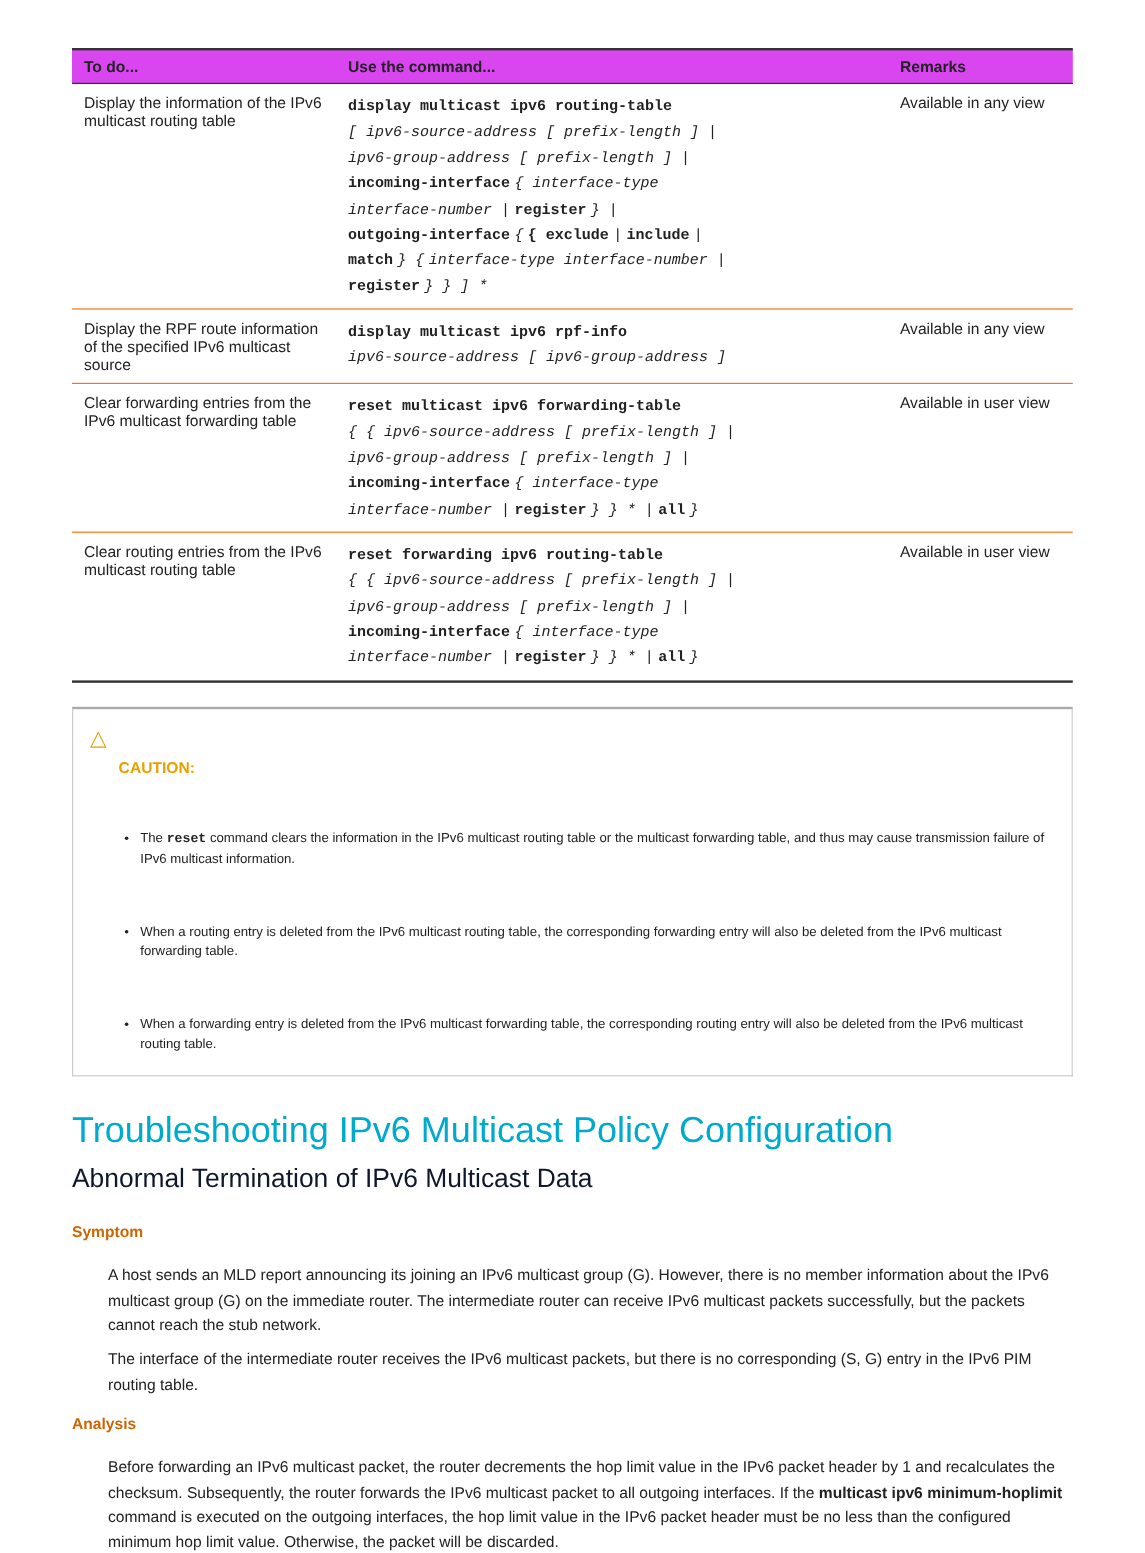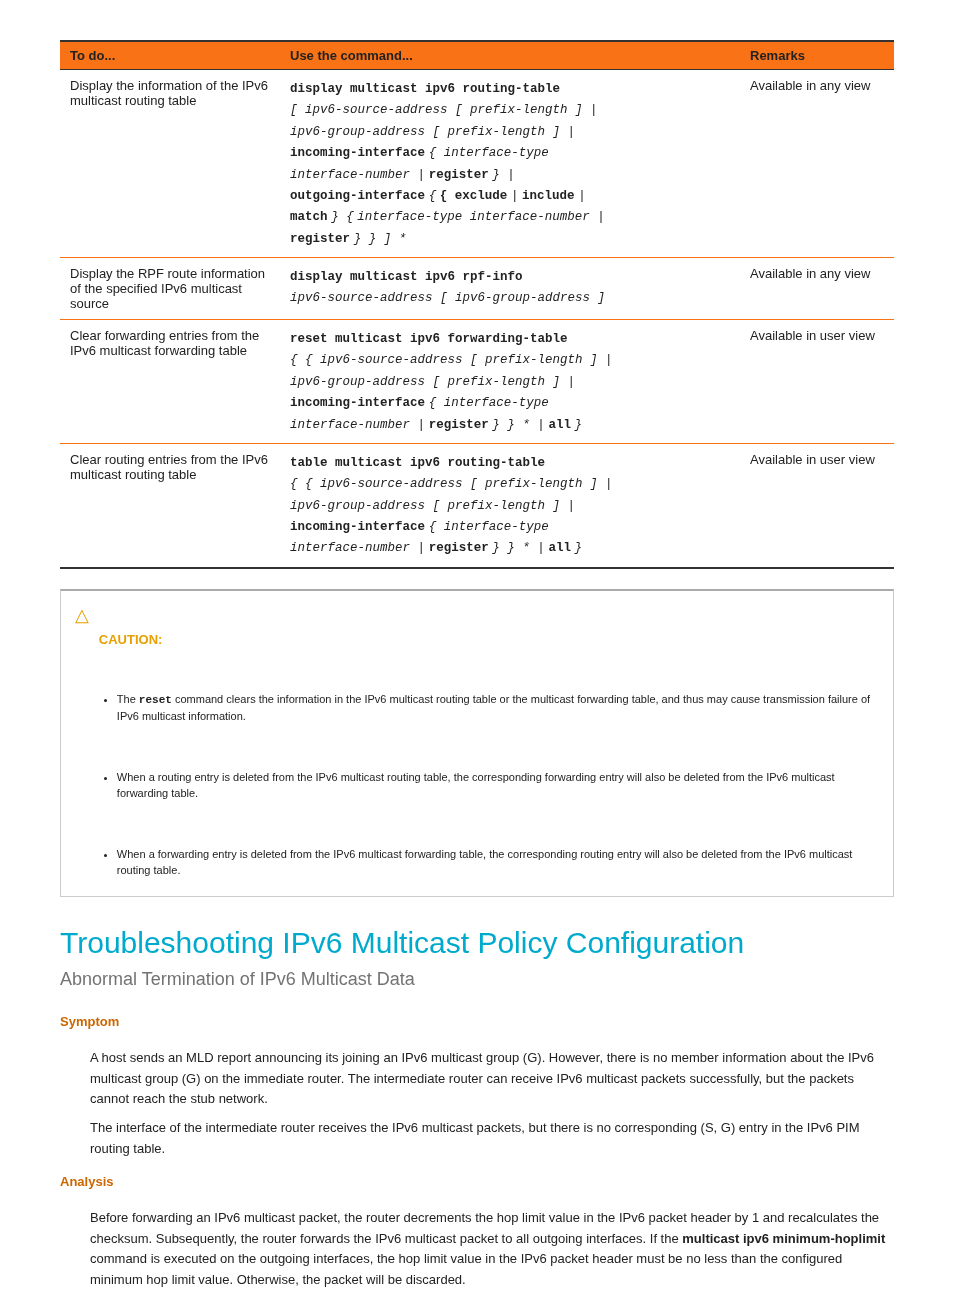--- a/index.html
+++ b/index.html
@@ -19,21 +19,21 @@
       border-collapse: collapse;
       margin-bottom: 20px;
       font-size: 13px;
     }
     .main-table th {
       border-top: 2px solid #333;
       border-bottom: 1px solid #333;
       padding: 6px 10px;
       text-align: left;
       font-weight: bold;
-      background: #f97316;
+      background: #d946ef;
     }
     .main-table td {
       border-bottom: 1px solid #f97316;
       padding: 8px 10px;
       vertical-align: top;
     }
     .main-table tr:last-child td {
       border-bottom: 2px solid #333;
       margin-top: 15px;
     }
@@ -81,23 +81,23 @@
 
     
     .h1-title {
       font-size: 30px;
       font-weight: normal;
       color: #00aacc;
       margin-bottom: 8px;
       line-height: 1.2;
     }
     .h2-title {
-      font-size: 18px;
+      font-size: 22px;
       font-weight: normal;
-      color: #737373;
+      color: #0f172a;
       margin-bottom: 24px;
     }
     .h3-title {
       font-size: 13px;
       font-weight: bold;
       color: #cc6600;
       margin-bottom: 6px;
       margin-top: 14px;
     }
 
@@ -187,21 +187,21 @@
       <td>
         <span>Available in user view</span>
       </td>
     </tr>
 
     <tr>
       <td>
         <span>Clear routing entries from the IPv6 multicast routing table</span>
       </td>
       <td>
-        <span class="cmd-line"><b class="cmd-code">table multicast ipv6 routing-table</b><br>
+        <span class="cmd-line"><b class="cmd-code">reset forwarding ipv6 routing-table</b><br>
         <span class="cmd-italic cmd-code">{ { ipv6-source-address [ prefix-length ] |</span><br>
         <span class="cmd-italic cmd-code">ipv6-group-address [ prefix-length ] |</span><br>
         <b class="cmd-code">incoming-interface</b> <span class="cmd-italic cmd-code">{ interface-type</span><br>
         <span class="cmd-italic cmd-code">interface-number |</span> <b class="cmd-code">register</b> <span class="cmd-italic cmd-code">} } * |</span> <b class="cmd-code">all</b> <span class="cmd-italic cmd-code">}</span>
         </span>
       </td>
       <td>
         <span>Available in user view</span>
       </td>
     </tr>

